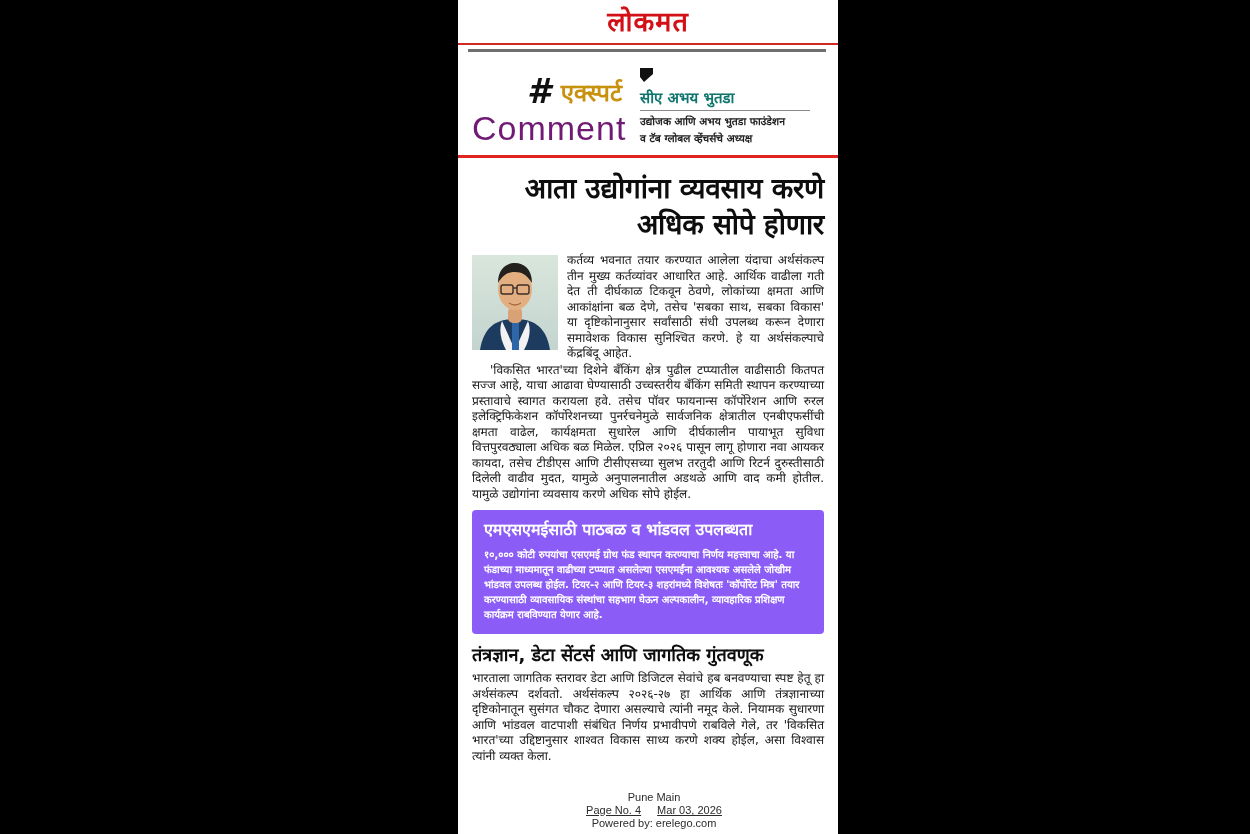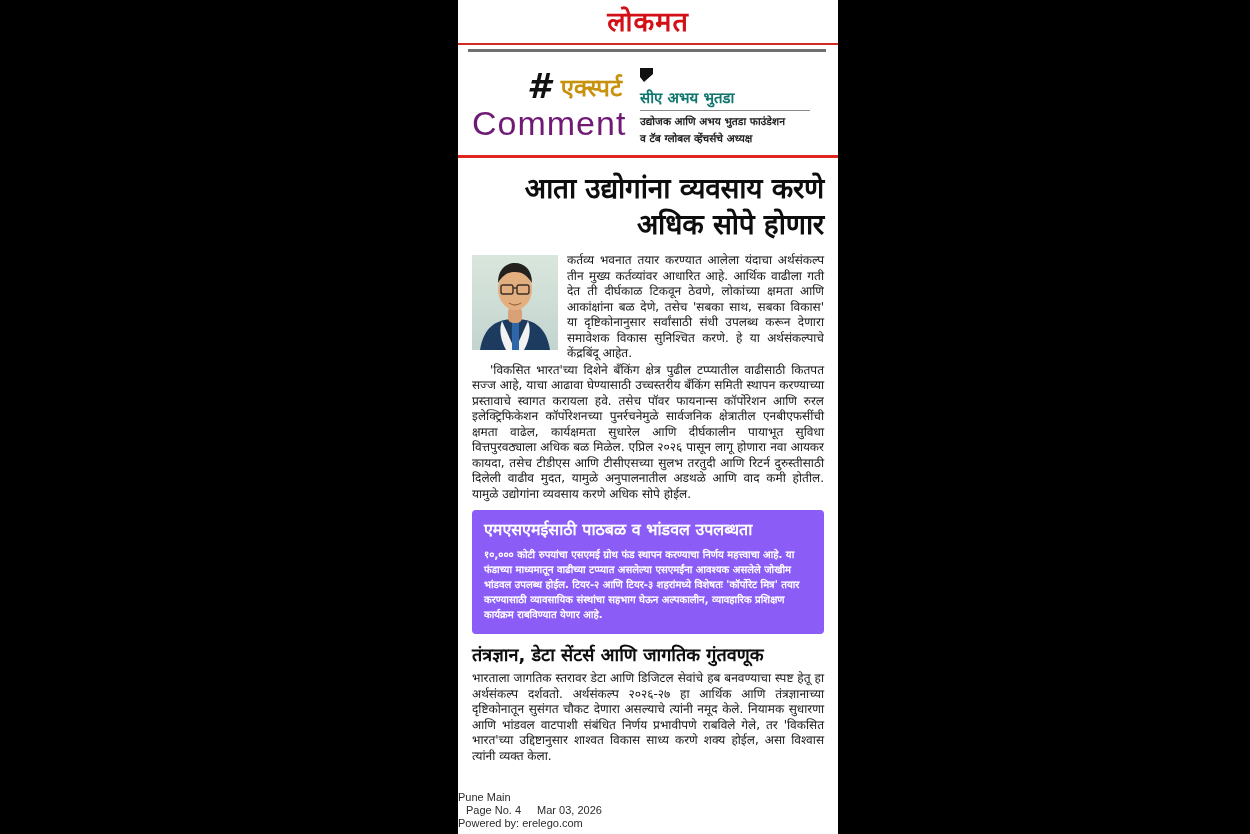--- a/index.html
+++ b/index.html
@@ -14,21 +14,21 @@
   }
   
   .masthead { text-align:center; padding:7px 0 5px; }
   .logo {
     display:inline-block; color:#d21016; font-size:27px; font-weight:bold;
     letter-spacing:1px; line-height:30px;
   }
   .rule-red-top { height:2px; background:#d02a24; margin:1px 0 4px; }
   .rule-gray { height:3px; background:#6f6f6f; margin:0 12px 0 10px; }
   
-  .header-row { display:flex; padding:14px 14px 6px 14px; }
+  .header-row { display:flex; padding:14px 14px 6px 14px;align-items:flex-end; }
   .expert-block { width:150px; flex:none; }
   .expert-line1 { text-align:right; white-space:nowrap; }
   .hash { font-weight:bold; font-style:italic; font-size:34px; color:#111; vertical-align:middle; }
   .expert-word { font-weight:bold; font-size:24px; color:#c8920e; vertical-align:middle; margin-left:5px; }
   .comment-word { font-size:34px; color:#701a75; line-height:34px; letter-spacing:1px; font-family:Liberation Sans, sans-serif; }
   .author-block { margin-left:18px; padding-top:2px; }
   .flag-icon { display:block; margin-bottom:4px; }
   .author-name { font-weight:bold; font-size:15px; color:#0f766e; padding-bottom:3px; border-bottom:1px solid #8a8a8a; display:inline-block; min-width:170px; }
   .author-role { font-size:10.5px; font-weight:bold; color:#222; line-height:14px; margin-top:3px; }
   .rule-red-2 { height:3px; background:#e02420; margin:4px 0 0; }
@@ -46,24 +46,24 @@
     margin:8px 14px 0 14px; background:#8b5cf6; border-radius:4px;
     padding:10px 12px 12px 12px; color:#fff;
   }
   .redbox-title { font-size:16px; font-weight:bold; line-height:20px; margin-bottom:7px; }
   .redbox-body { font-size:10px; font-weight:bold; line-height:15px; }
   
   .section-heading { font-size:18px; font-weight:bold; color:#0d0d0d; padding:10px 14px 3px 14px; line-height:22px; }
   .para3 { padding:2px 14px 0 14px; font-size:12px; line-height:15.5px; color:#181818; text-align:justify; }
   
   .footer {
-    position:absolute; left:0; right:0; bottom:4px; 
-    font-family:"Liberation Sans", sans-serif; font-size:11px; color:#2b2b2b; line-height:13px;
+    position:absolute; left:0; right:0; bottom:4px; text-align:center;
+    font-family:"Liberation Sans", sans-serif; font-size:11px; color:#2b2b2b; line-height:13px;padding-left:12px;
   }
-  .footer-line2 span { margin:0 8px; }
+  .footer-line2 span { margin:0 8px;text-decoration:underline; }
 </style>
 </head>
 <body>
 
 <div class="canvas">
   <div class="paper">
 
     <div class="masthead">
       <span class="logo">लोकमत</span>
     </div>

